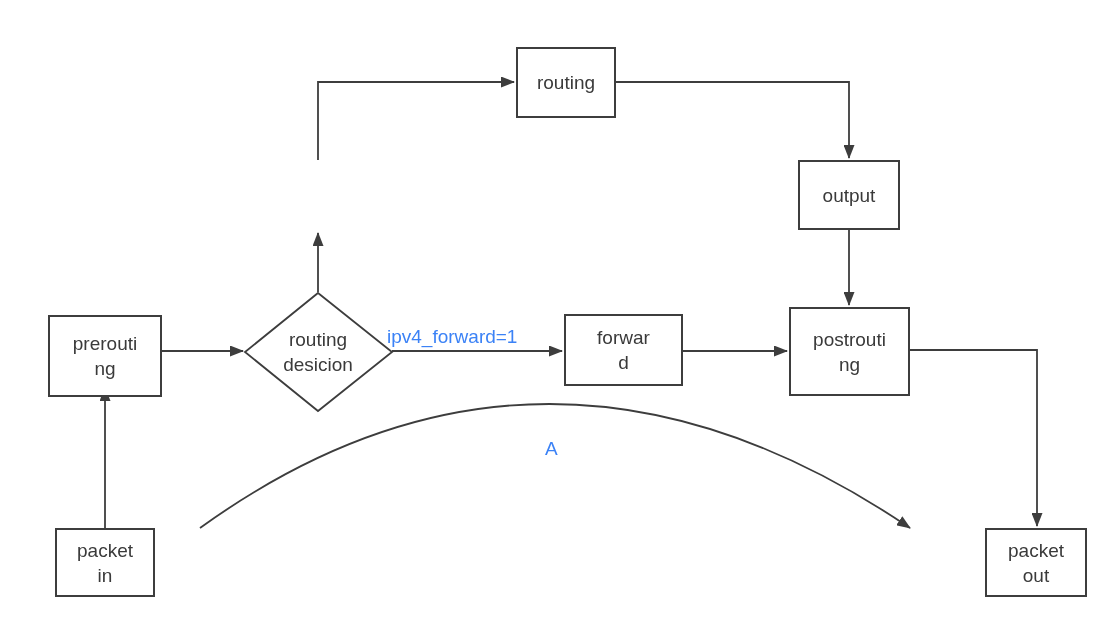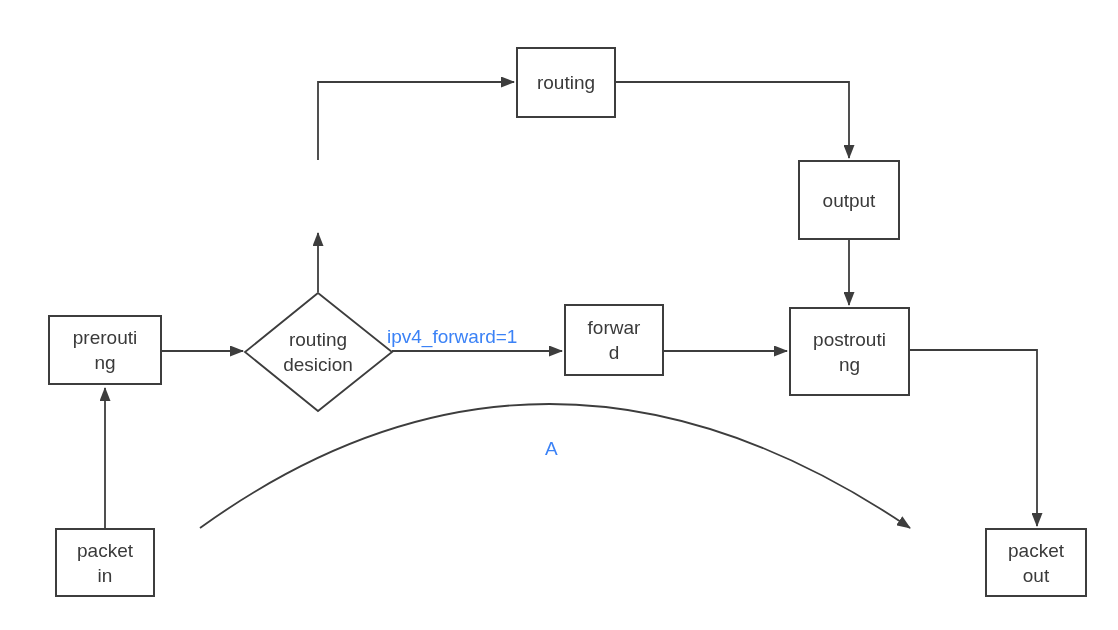--- a/index.html
+++ b/index.html
@@ -48,25 +48,25 @@
     white-space: pre-line;
   }
   .edge-label {
     position: absolute;
     color: #3b82f6;
     font-size: 19px;
     line-height: 22px;
     white-space: nowrap;
   }
   
-  .n-prerouting  { left: 48px;  top: 315px; width: 114px; height: 70px; }
+  .n-prerouting  { left: 48px;  top: 315px; width: 114px; height: 82px; }
   .n-input       { left: 268px; top: 160px; width: 100px; height: 70px; }
   .n-routing     { left: 516px; top: 47px;  width: 100px; height: 71px; }
-  .n-output      { left: 798px; top: 160px; width: 102px; height: 80px; }
-  .n-forward     { left: 564px; top: 304px; width: 100px; height: 72px; }
+  .n-output      { left: 798px; top: 160px; width: 102px; height: 70px; }
+  .n-forward     { left: 564px; top: 314px; width: 119px; height: 72px; }
   .n-postrouting { left: 789px; top: 307px; width: 121px; height: 89px; text-align: center; }
   .n-packet-in   { left: 55px;  top: 528px; width: 100px; height: 69px; }
   .n-packet-out  { left: 985px; top: 528px; width: 102px; height: 69px; }
   .l-diamond     { left: 256px; top: 320px; width: 124px; height: 64px; }
   .l-condition   { left: 387px; top: 326px; }
   .l-arc         { left: 545px; top: 438px; }
 </style>
 </head>
 <body>
 

